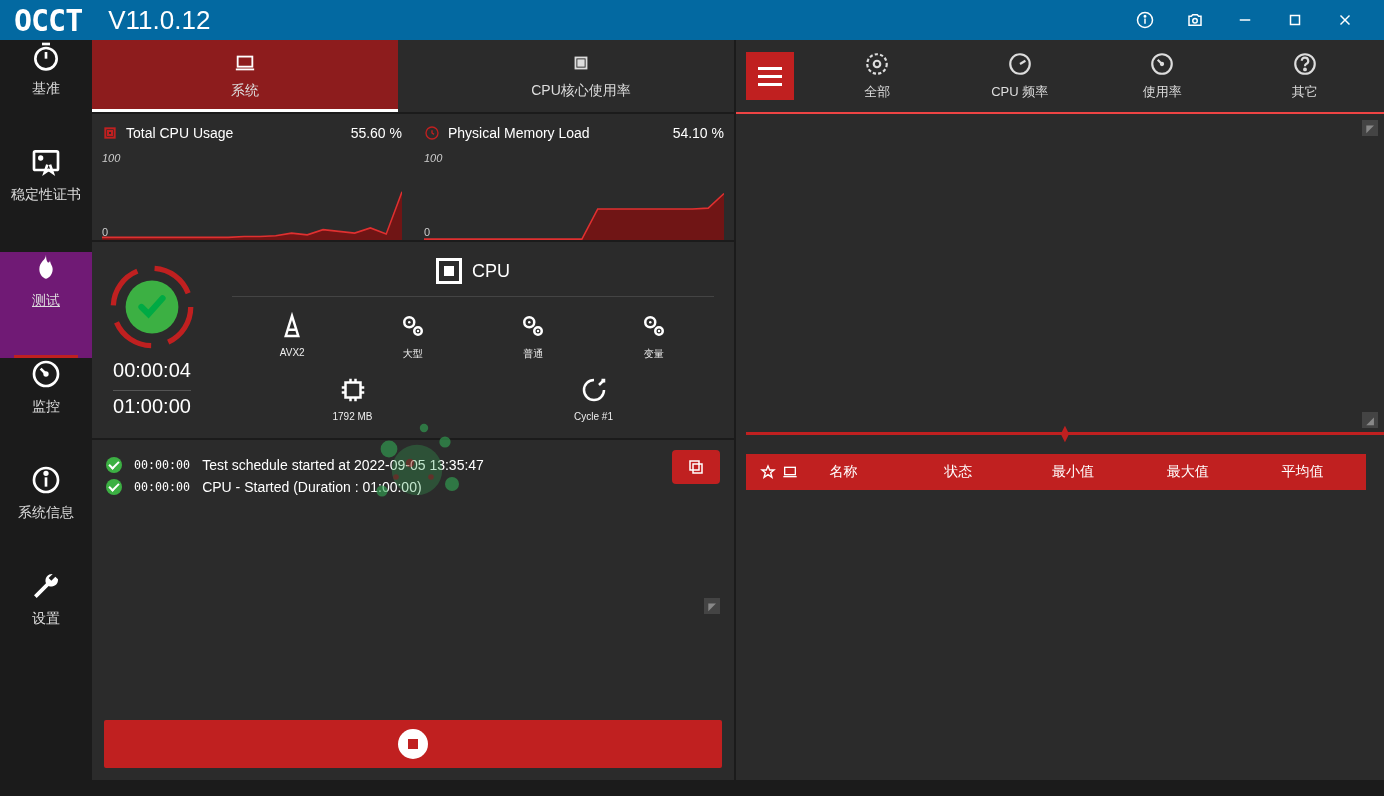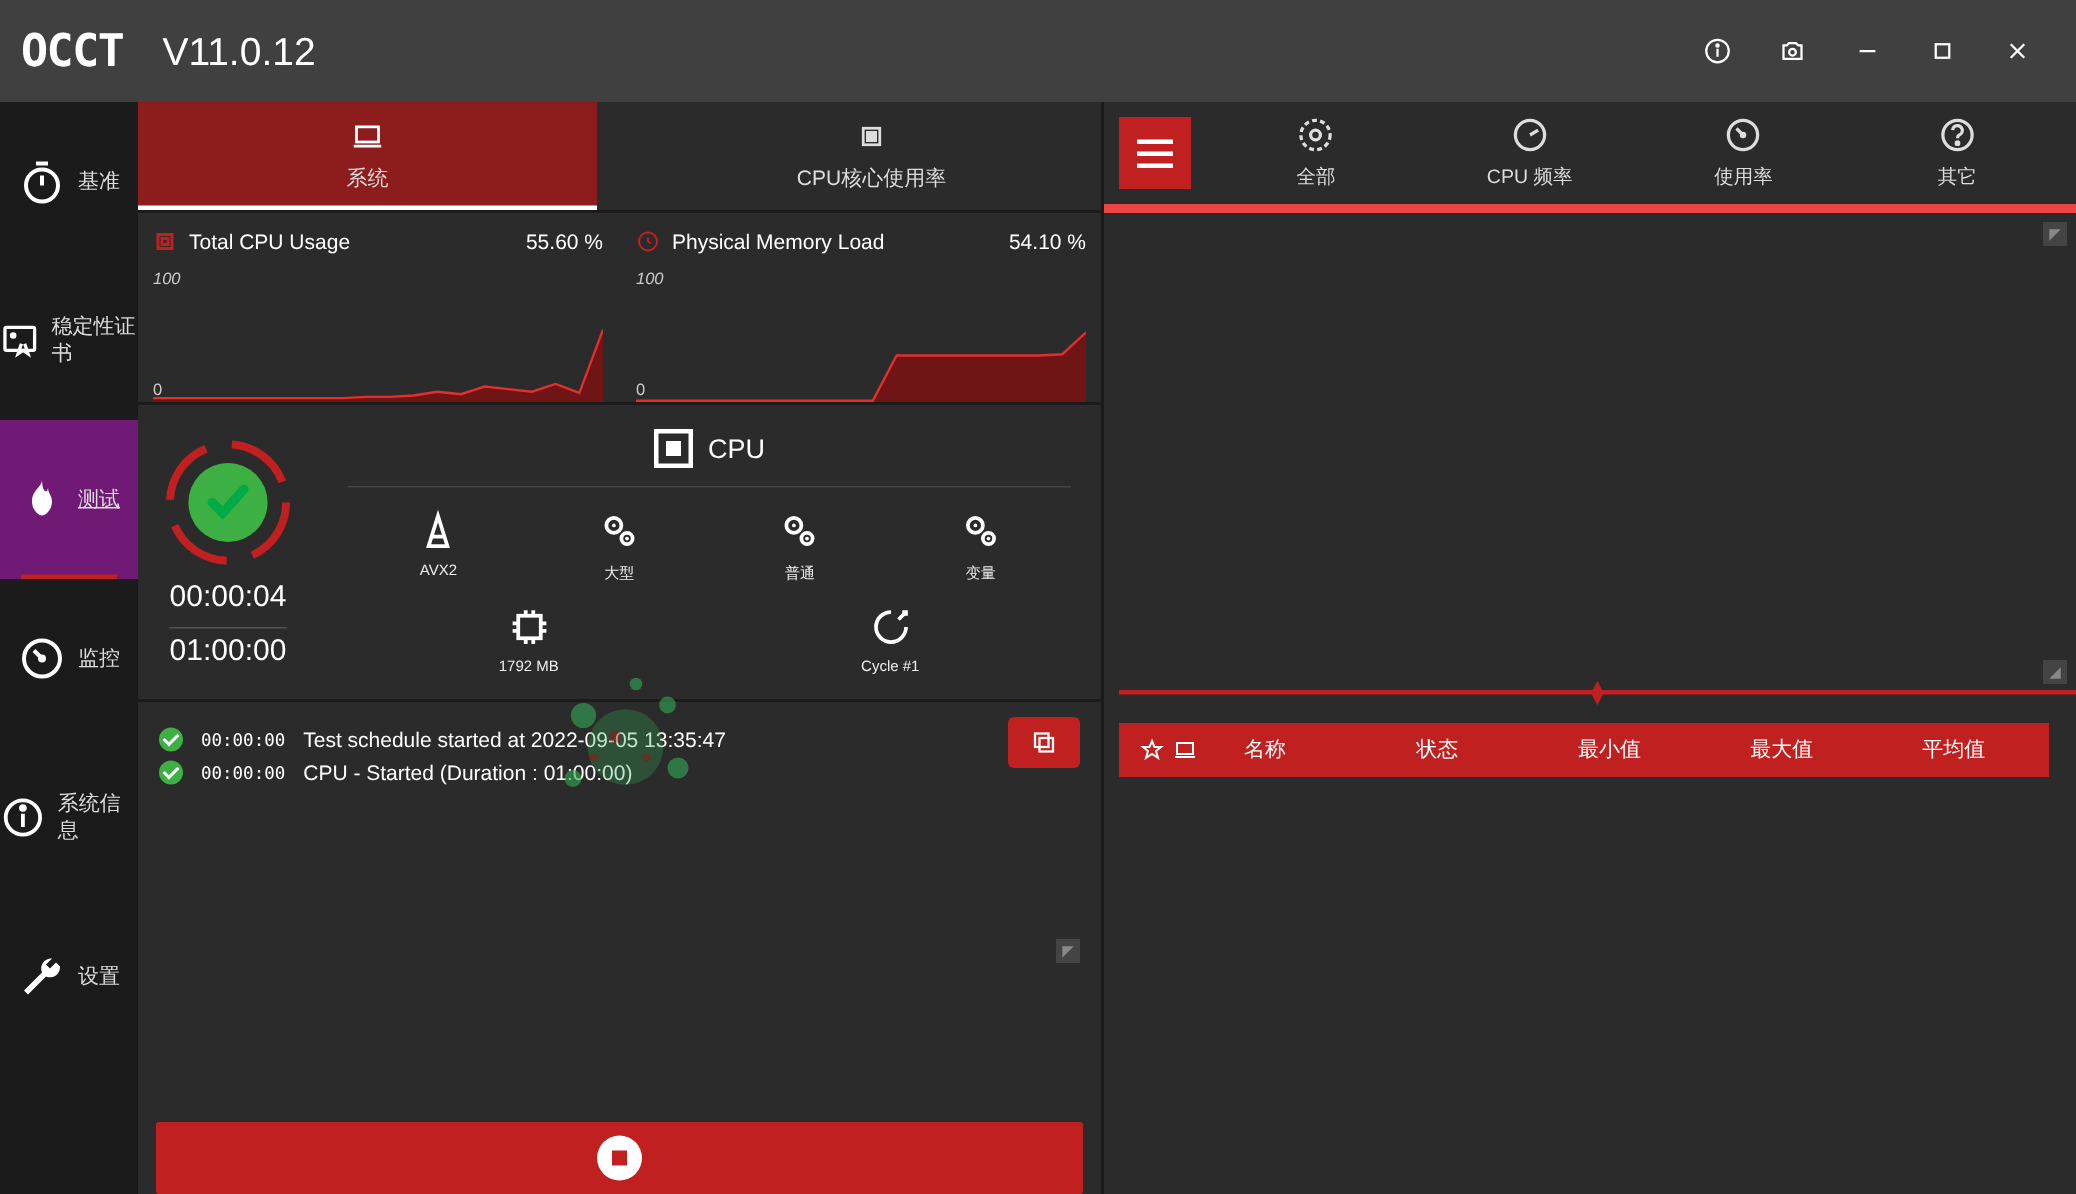--- a/index.html
+++ b/index.html
@@ -1,29 +1,29 @@
 <!DOCTYPE html>
 <html><head>
 <meta charset="utf-8">
 <style>
 * { margin: 0; padding: 0; box-sizing: border-box; font-family: "Segoe UI", Arial, sans-serif; }
 body { background: #1b1b1b; color: #fff; width: 1384px; height: 796px; overflow: hidden; }
 
 
-.titlebar { height: 68px; background: #404040; display: flex; align-items: center; padding: 0 14px; text-align: center; }
+.titlebar { height: 40px; background: #0369a1; display: flex; align-items: center; padding: 0 14px; text-align: center; }
 .logo { font-family: monospace; font-weight: 900; font-size: 30px; color: #fff; letter-spacing: -1px; }
 .version { font-size: 26px; color: #fff; margin-left: 26px; font-weight: 300; }
 .titlebar-spacer { flex: 1; }
 .title-btn { width: 50px; height: 56px; display: flex; align-items: center; justify-content: center; color: #fff; }
 .title-btn svg { width: 18px; height: 18px; }
 
 
 .body { display: flex; height: 740px; }
 .sidebar { width: 92px; background: #1b1b1b; display: flex; flex-direction: column; }
-.side-item { height: 106px; display: flex; flex-direction: row; align-items: center; justify-content: center; gap: 8px; color: #ddd; font-size: 14px; cursor: pointer; position: relative; }
+.side-item { height: 106px; display: flex; flex-direction: column; align-items: center; justify-content: flex-start; gap: 8px; color: #ddd; font-size: 14px; cursor: pointer; position: relative; }
 .side-item.active { background: #701a75; text-decoration: underline; }
 .side-item.active::after { content: ""; position: absolute; bottom: 0; left: 14px; right: 14px; height: 3px; background: #c02020; }
 .side-item svg { width: 32px; height: 32px; }
 
 .main { flex: 1; background: #2b2b2b; display: flex; }
 .left-col { width: 644px; display: flex; flex-direction: column; border-right: 2px solid #1b1b1b; }
 .right-col { flex: 1; display: flex; flex-direction: column; }
 
 
 .tabrow { display: flex; height: 74px; border-bottom: 2px solid #1b1b1b; gap: 30px; }
@@ -66,21 +66,21 @@
 .copy-btn svg { width: 18px; height: 18px; }
 .splat { position: absolute; top: -40px; left: 240px; width: 170px; height: 140px; opacity: 0.6; pointer-events: none; }
 
 
 .stop-wrap { padding: 10px 12px 12px 12px; }
 .stop { height: 48px; background: #c02020; border-radius: 2px; display: flex; align-items: center; justify-content: center; }
 .stop-circle { width: 30px; height: 30px; border-radius: 50%; background: #fff; display: flex; align-items: center; justify-content: center; }
 .stop-sq { width: 10px; height: 10px; background: #c02020; }
 
 
-.rtop { display: flex; height: 74px; align-items: center; padding: 0 10px; gap: 4px; border-bottom: 6px solid #ef4444; }
+.rtop { display: flex; height: 74px; align-items: center; padding: 0 10px; gap: 4px; border-bottom: 2px solid #ef4444; }
 .ham { width: 48px; height: 48px; background: #c02020; display: flex; flex-direction: column; align-items: center; justify-content: center; gap: 5px; margin-right: 10px; }
 .ham span { width: 24px; height: 3px; background: #fff; }
 .rtab { flex: 1; display: flex; flex-direction: column; align-items: center; justify-content: center; gap: 6px; font-size: 13px; color: #ddd; }
 .rtab svg { width: 26px; height: 26px; }
 
 .rmid { flex: 1; position: relative; }
 .divider { position: absolute; left: 10px; right: 0; top: 318px; height: 6px; }
 .divider .line { height: 3px; background: #c02020; margin-top: 0; }
 .divider .knob { position: absolute; left: 50%; top: -7px; transform: translateX(-50%); color: #c02020; font-size: 14px; line-height: 8px; text-align:center;}
 

